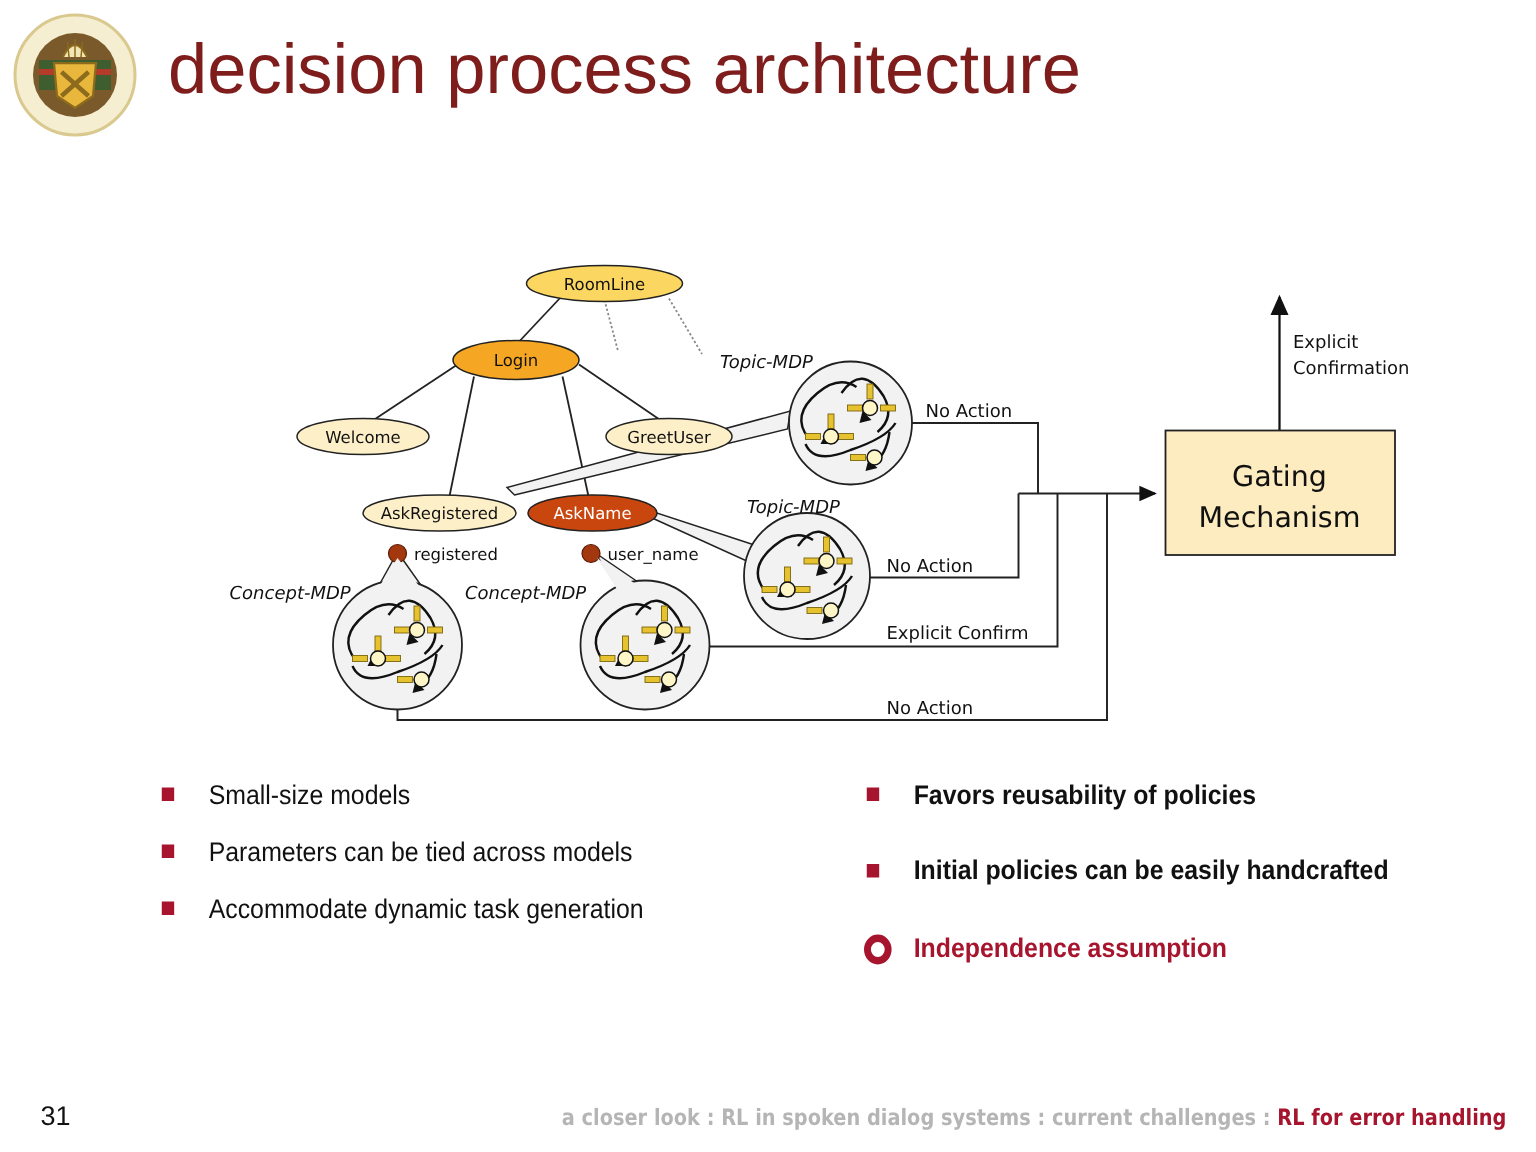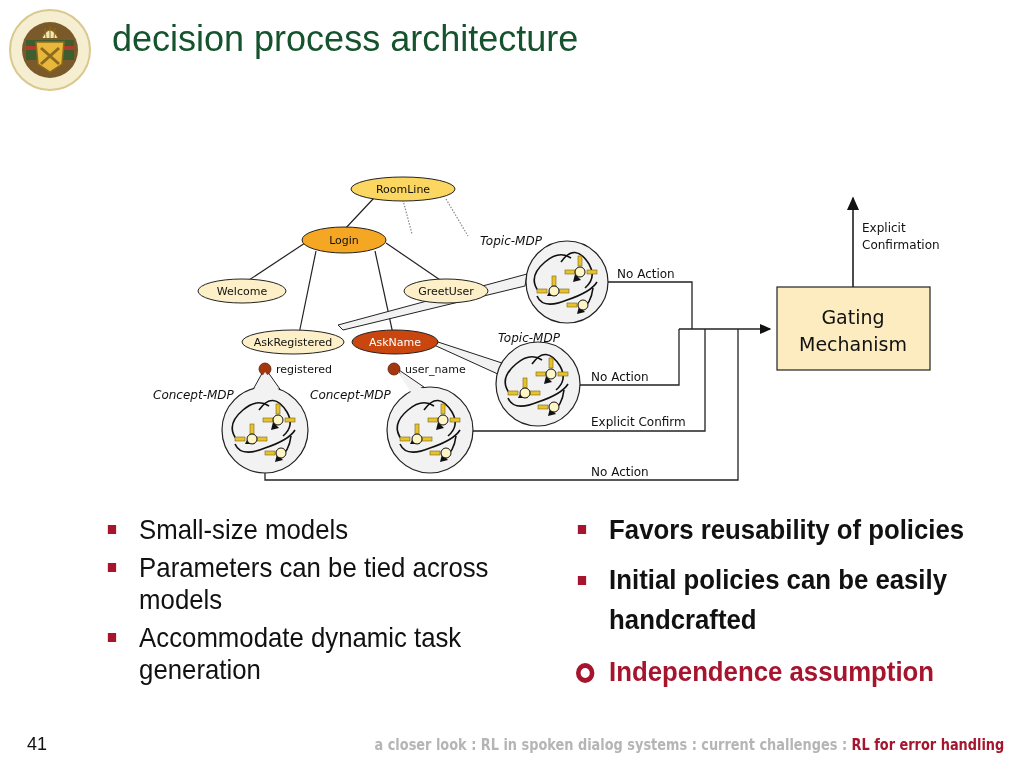--- a/index.html
+++ b/index.html
@@ -1,21 +1,21 @@
 <!DOCTYPE html>
 <html><head>
 <meta charset="utf-8">
 <style>
   html, body { margin: 0; padding: 0; }
   body { width: 1024px; height: 768px; background: #ffffff; position: relative; overflow: hidden; font-family: "Liberation Sans", sans-serif; }
   .logo { position: absolute; left: 8px; top: 8px; width: 84px; height: 84px; }
-  .title { position: absolute; left: 112px; top: 18px; font-size: 36px; color: #14532d; font-family: "Liberation Sans", sans-serif; white-space: nowrap; letter-spacing: 0px; }
+  .title { position: absolute; left: 112px; top: 18px; font-size: 47px; color: #7f1d1d; font-family: "Liberation Sans", sans-serif; white-space: nowrap; letter-spacing: 0px; }
   svg.diagram { position: absolute; left: 0; top: 0; width: 1024px; height: 768px; }
   .dtext { font-family: "DejaVu Sans", sans-serif; }
-  .bullets { position: absolute; font-family: "Liberation Sans", sans-serif; font-size: 28px; color: #111; line-height: 32px; }
+  .bullets { position: absolute; font-family: "Liberation Sans", sans-serif; font-size: 18px; color: #111; line-height: 32px; }
   .bullets .item { position: relative; padding-left: 36px; margin-bottom: 6px; transform: scaleX(0.92); transform-origin: left; }
   .bullets .sq { position: absolute; left: 2px; top: 11px; width: 9px; height: 9px; background: #a6152d; }
   .bullets .ring { position: absolute; left: 0px; top: 7px; width: 10px; height: 10px; border: 5px solid #a6152d; border-radius: 50%; }
   .left-bullets { left: 106px; top: 514px; width: 440px; }
   .right-bullets { left: 576px; top: 514px; width: 440px; font-weight: bold; }
   .right-bullets .item { margin-bottom: 12px; line-height: 40px; }
   .right-bullets .sq { top: 16px; }
   .right-bullets .ring { top: 11px; }
   .red { color: #a6152d; }
   .slide-num { position: absolute; left: 27px; top: 734px; font-size: 18px; color: #111; }
@@ -185,14 +185,14 @@
   <div class="item">
     <span class="sq"></span>
     <span>Initial policies can be easily handcrafted</span>
   </div>
   <div class="item red">
     <span class="ring"></span>
     <span>Independence assumption</span>
   </div>
 </div>
 
-<div class="slide-num">41</div>
+<div class="slide-num">31</div>
 <div class="footer"><span>a closer look : RL in spoken dialog systems : current challenges : </span><span class="hl">RL for error handling</span></div>
 
 </body></html>

